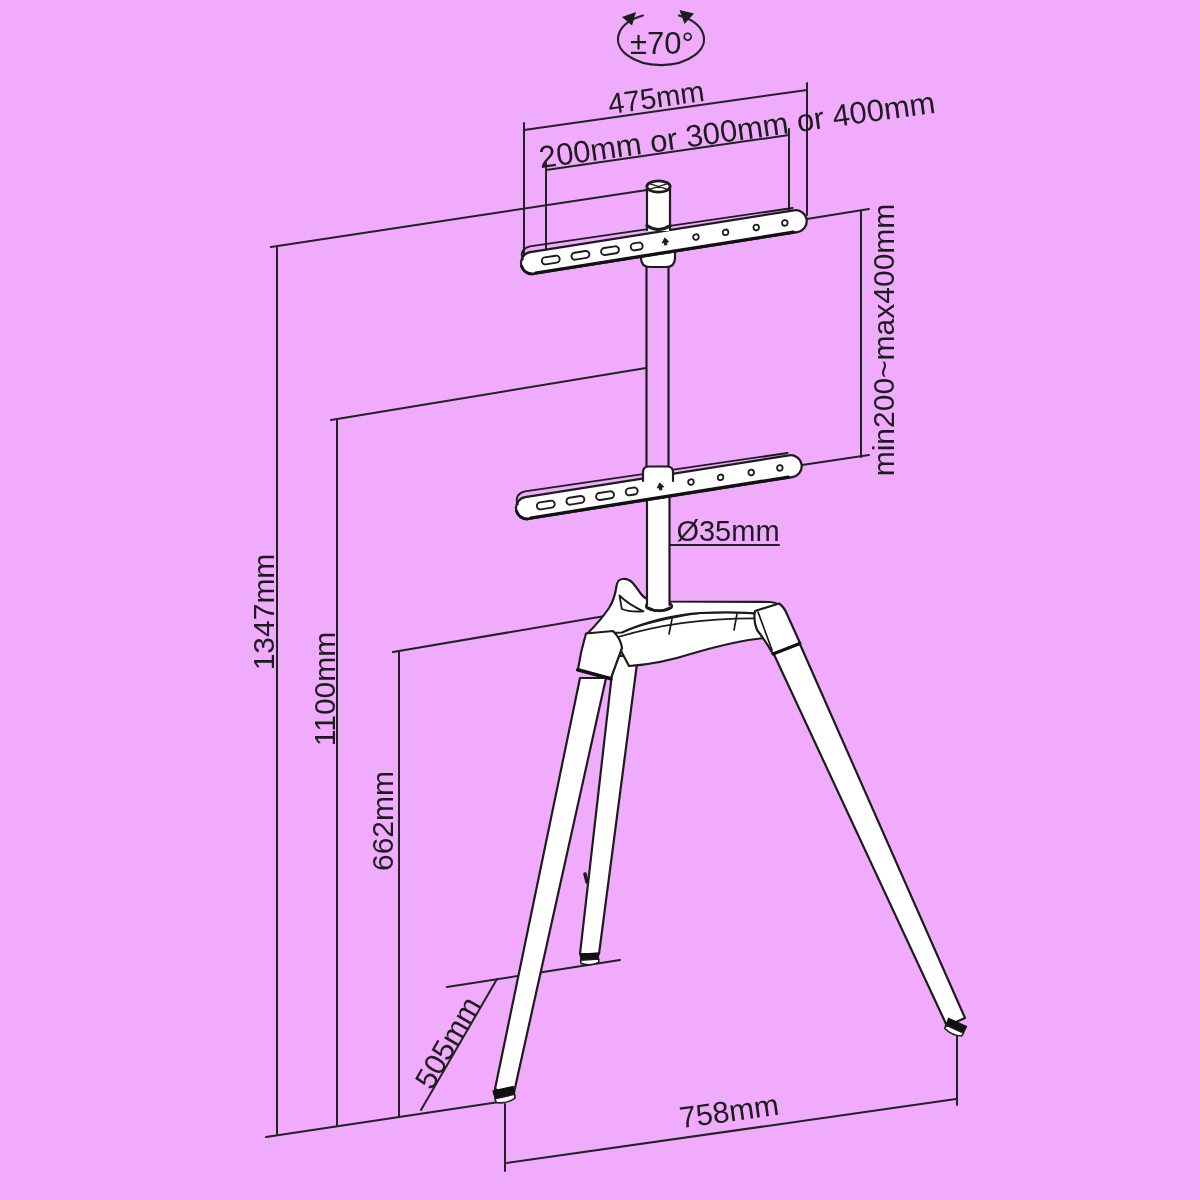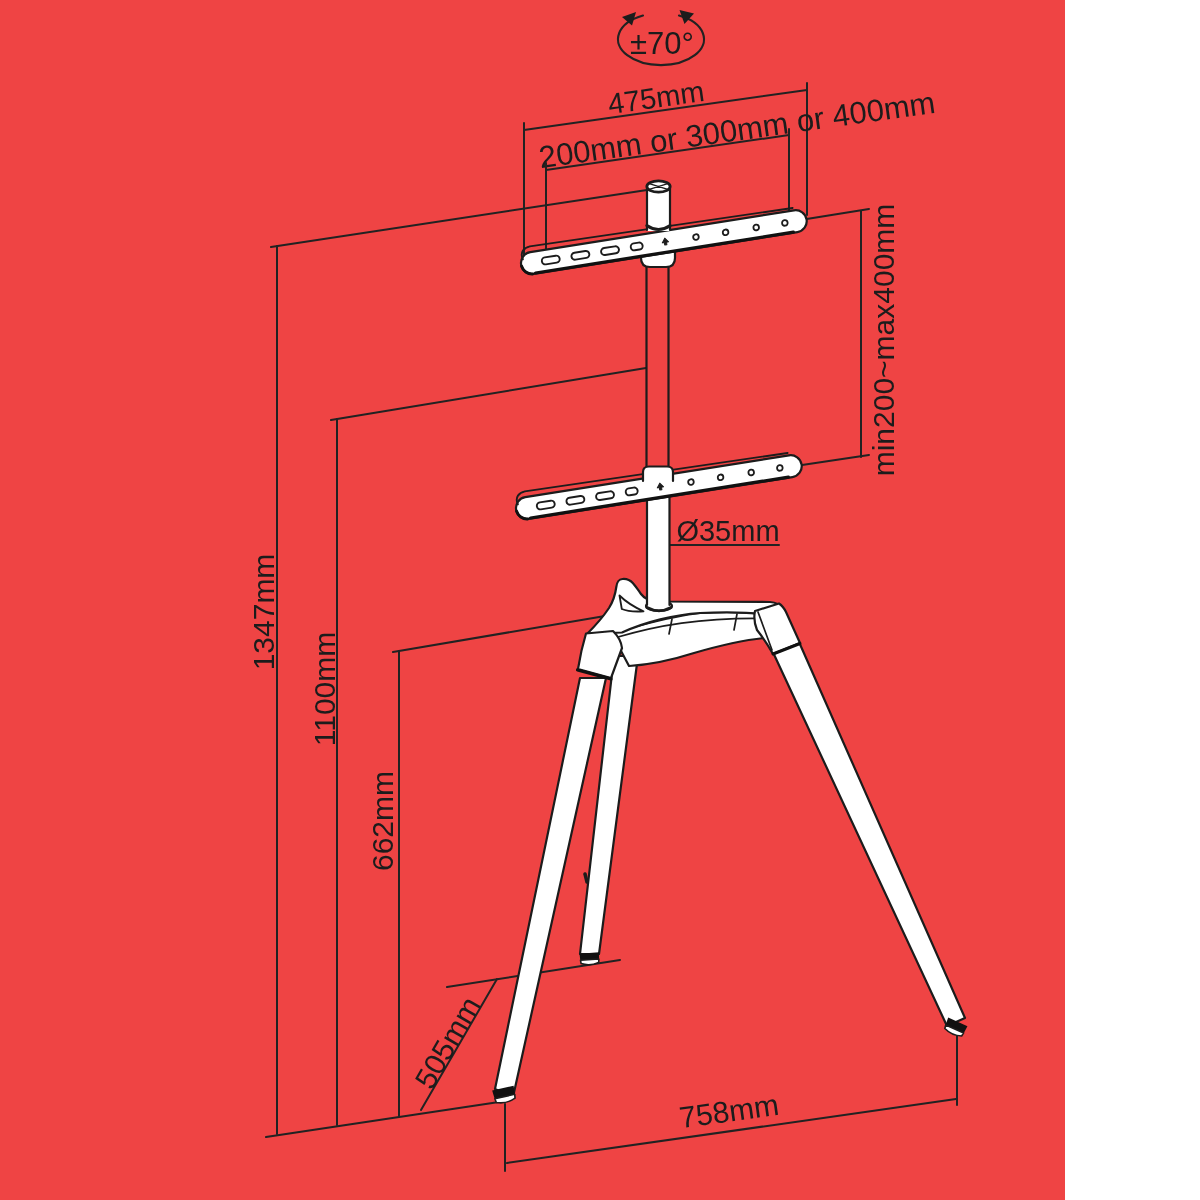--- a/index.html
+++ b/index.html
@@ -1,16 +1,16 @@
 <!DOCTYPE html>
 <html><head>
 <meta charset="utf-8">
 <style>
   html,body{margin:0;padding:0;background:#fff;}
-  .wrap{width:1065px;height:1200px;position:relative;background:#ef4444;}
+  .wrap{width:1200px;height:1200px;position:relative;background:#f0abfc;}
   text{font-family:"Liberation Sans",sans-serif;fill:#1c1c1c;}
 </style>
 </head>
 <body>
 <div class="wrap">
 <svg width="1200" height="1200" viewBox="0 0 1200 1200" xmlns="http://www.w3.org/2000/svg">
 <g fill="none" stroke="#222" stroke-width="2" stroke-linecap="round" stroke-linejoin="round">
 
 <path d="M 643,15.5 A 43 26 0 1 0 679,15.5" stroke-width="2.2"></path>
 

